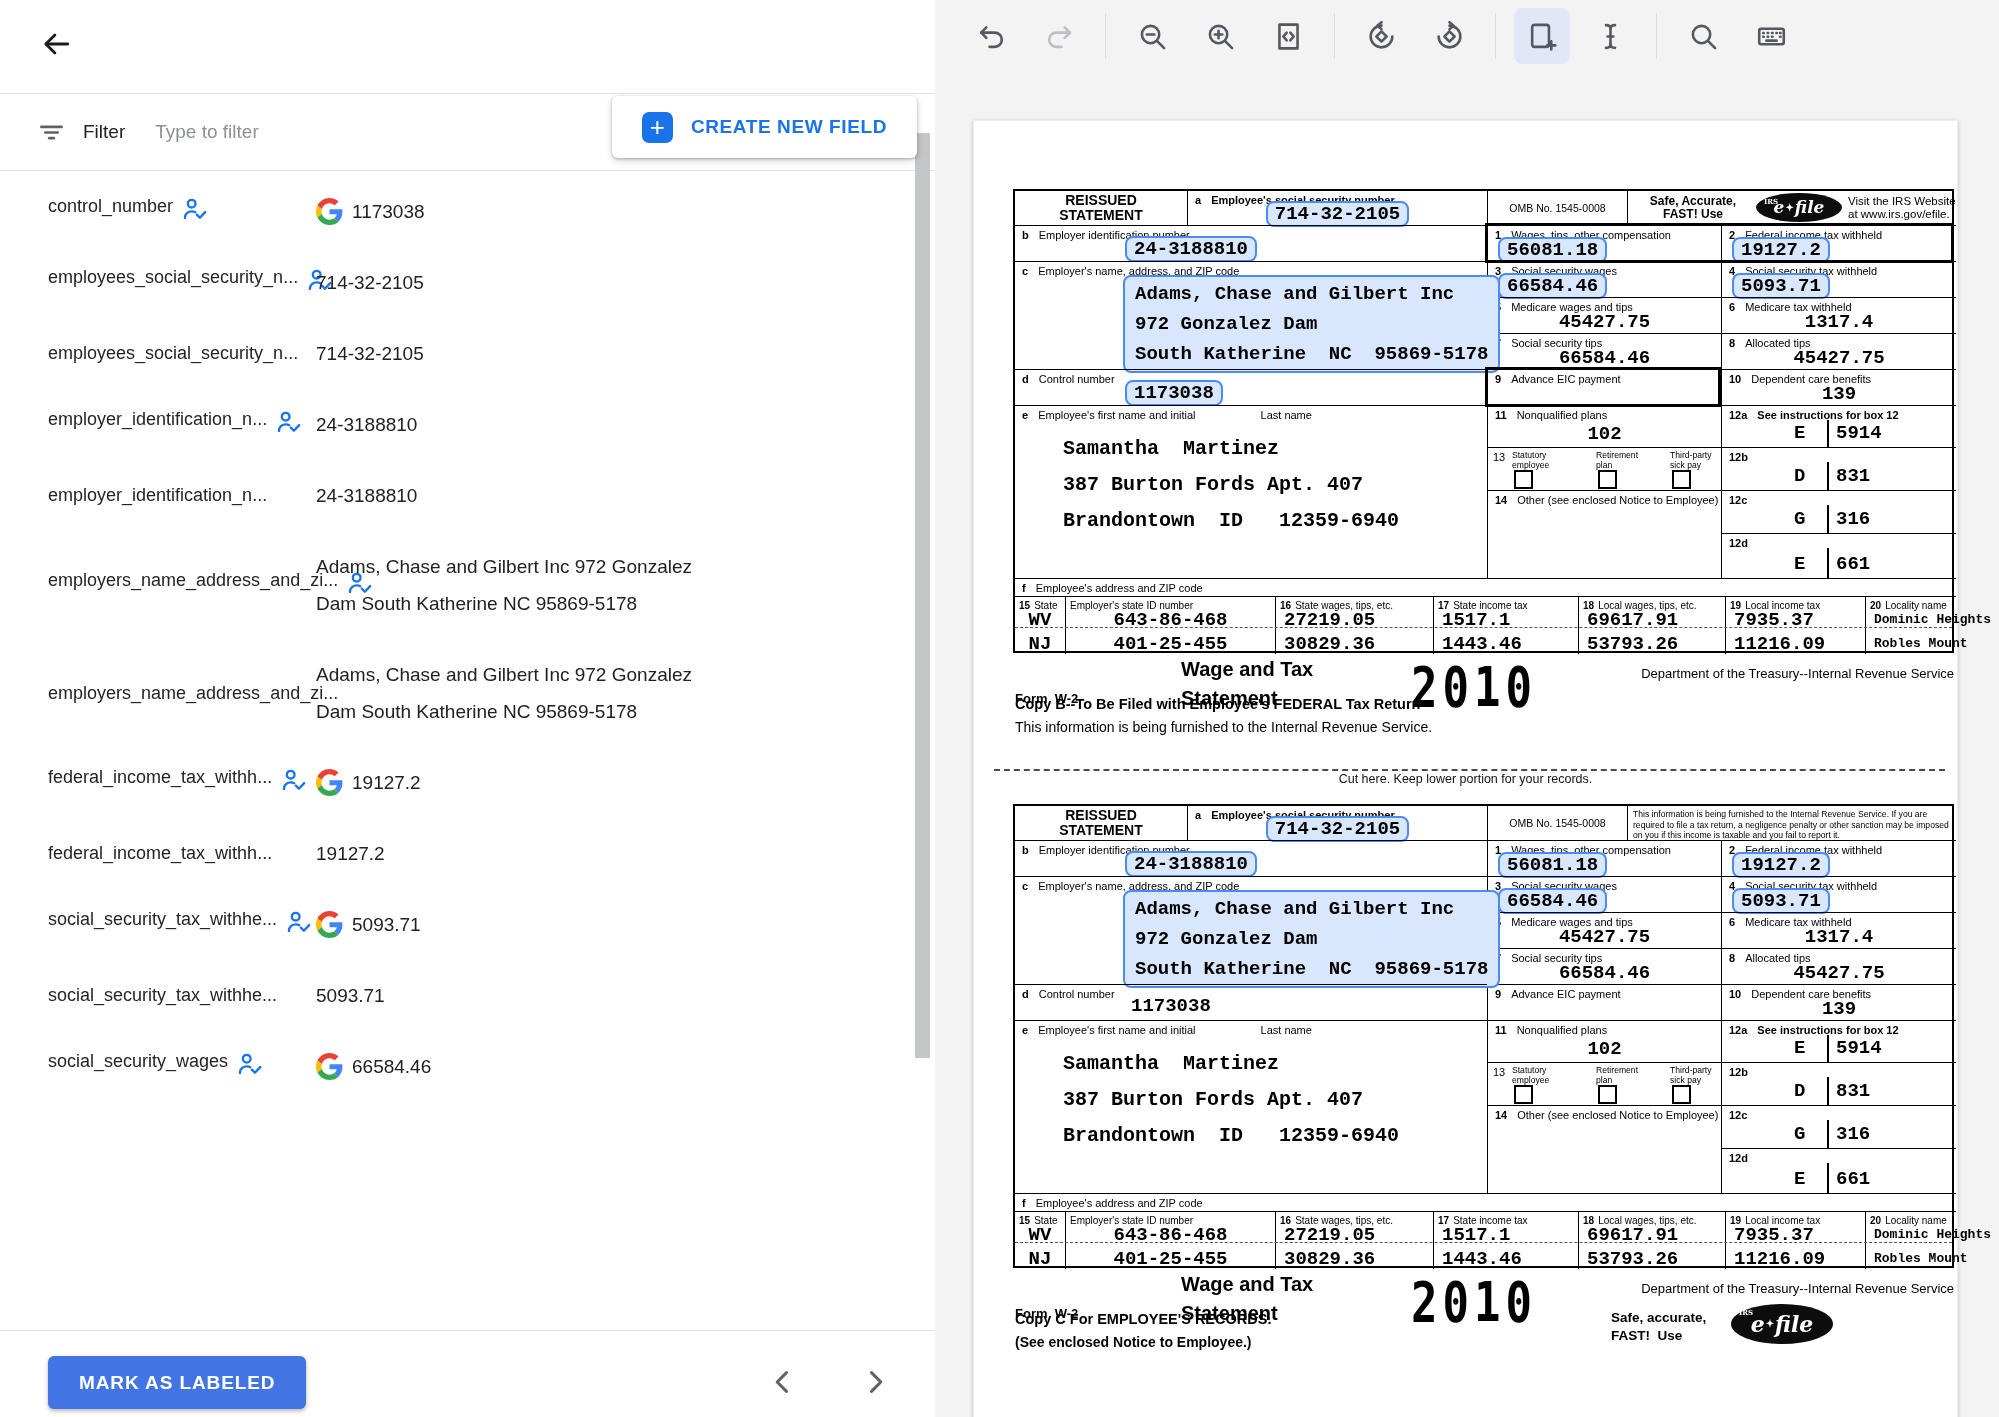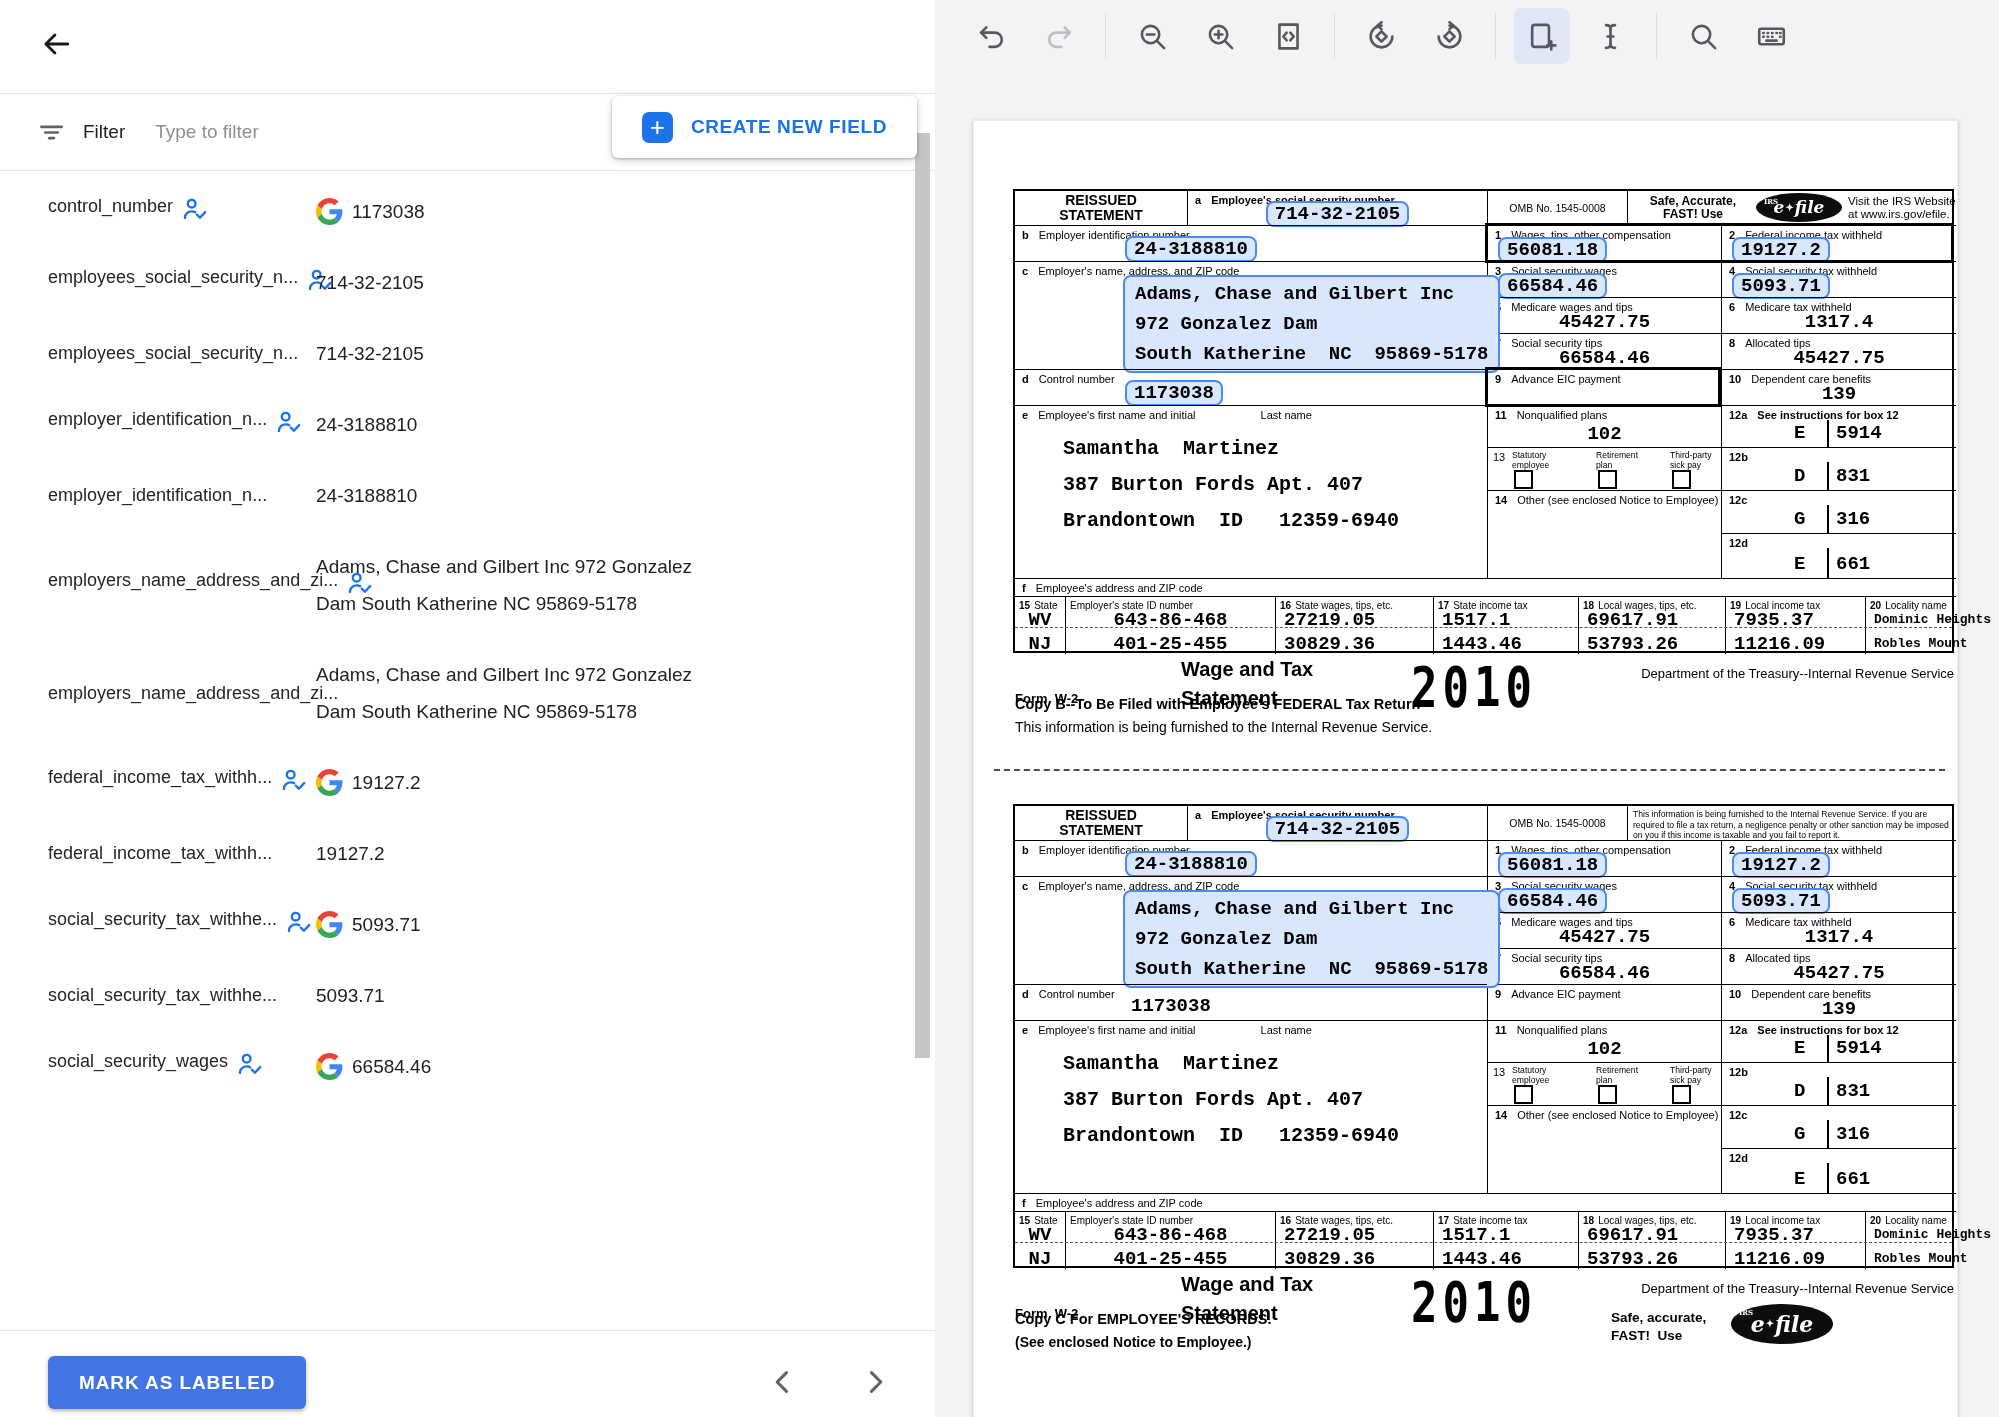--- a/index.html
+++ b/index.html
@@ -859,15 +859,16 @@
           <div class="w2-foot" style="left: 2px; top: 502px; font-weight: 700; font-size: 13px;">Form  W-2</div>
           <div class="w2-foot" style="left: 168px; top: 466px; font-weight: 700; font-size: 20px; line-height: 29px;">Wage and Tax<br>Statement</div>
           <div class="w2-foot year" style="left: 398px; top: 466px;">2010</div>
           <div class="w2-foot" style="right: 0px; top: 477px; font-size: 13px;">Department of the Treasury--Internal Revenue Service</div>
           <div class="w2-foot" style="left: 2px; top: 507px; font-weight: 700; font-size: 14.5px;">Copy C For EMPLOYEE'S RECORDS.</div>
           <div class="w2-foot" style="left: 2px; top: 530px; font-size: 14px; font-weight: 700;">(See enclosed Notice to Employee.)</div>
           <div class="w2-foot" style="left: 598px; top: 505px; font-weight: 700; font-size: 13.5px; line-height: 18px;">Safe, accurate,<br>FAST!  Use</div>
           <div style="position: absolute; left: 718px; top: 500px;"><span class="efile" style="width:102px;height:40px;font-size:22px"><span class="irs">IRS</span>e<span class="star">✦</span>file</span></div>
         </div>
         <div class="cut-line" style="top: 648px;"></div>
+        <div class="cut-caption" style="top: 651px;">Cut here.  Keep lower portion for your records.</div>
       </div>
   </div>
 </div>
 
 </body></html>

